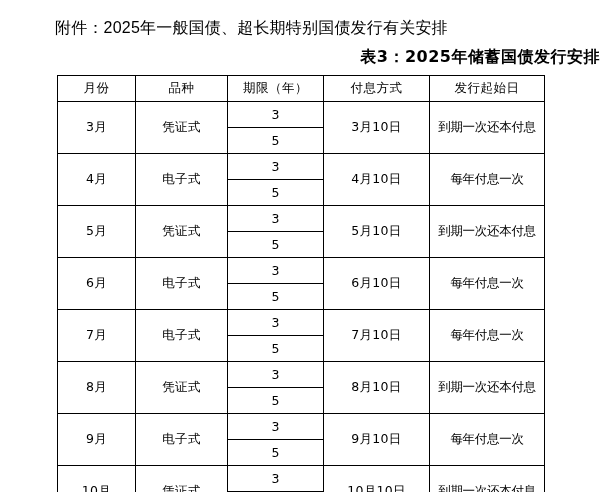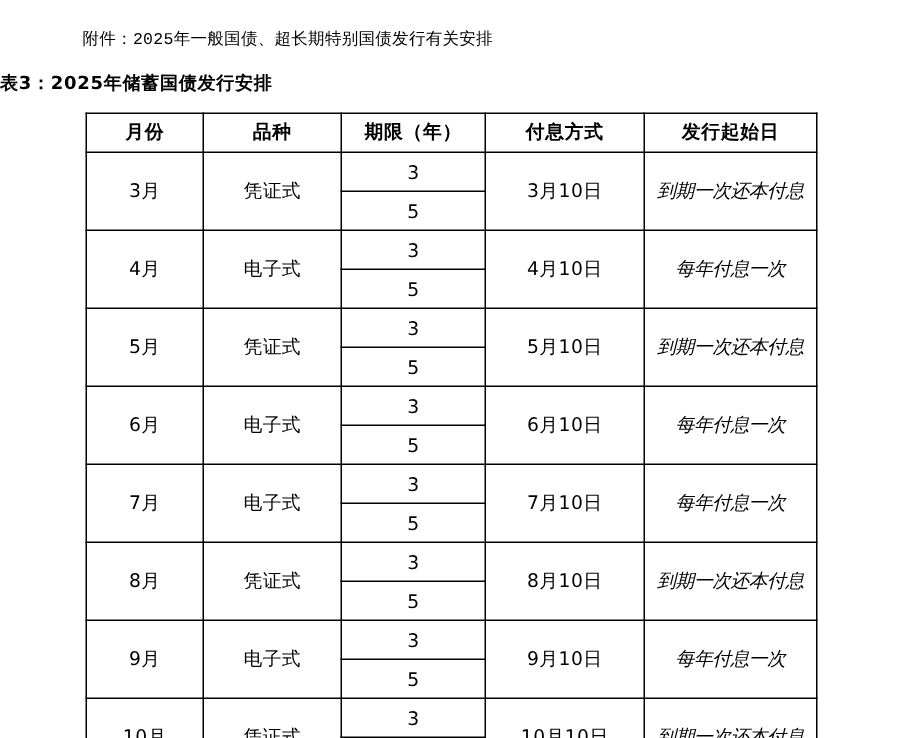--- a/index.html
+++ b/index.html
@@ -17,33 +17,33 @@
   .page {
     position: relative;
     width: 600px;
     height: 492px;
     box-sizing: border-box;
   }
   .attachment-line {
     position: absolute;
     left: 55px;
     top: 18px;
-    font-size: 11px;
+    font-size: 16px;
     letter-spacing: 0.2px;
     white-space: nowrap;
-    font-family: Liberation Mono, monospace;
+    font-family: Liberation Sans, sans-serif;
     text-align: center;
   }
   .doc-title {
     position: absolute;
     left: 0;
     right: 0;
     top: 47px;
-    text-align: left;
-    font-size: 12px;
+    text-align: right;
+    font-size: 16px;
     font-weight: bold;
     letter-spacing: 0.5px;
     font-family: "DejaVu Sans", "Liberation Sans", sans-serif;
   }
   .table-wrap {
     position: absolute;
     left: 57px;
     top: 75px;
     width: 487px;
   }
@@ -56,21 +56,21 @@
   table.sched td {
     border: 1px solid #000000;
     text-align: center;
     vertical-align: middle;
     font-size: 12.5px;
     font-family: "DejaVu Sans", "Liberation Sans", sans-serif;
     padding: 0;
   }
   table.sched thead th {
     height: 25px;
-    font-weight: bold;
+    font-weight: normal;
     letter-spacing: 0.5px;
   }
   .col-month { width: 78px; }
   .col-type  { width: 92px; }
   .col-term  { width: 96px; }
   .col-date  { width: 106px; }
   .col-int   { width: 115px; }
 
   td.cell-month,
   td.cell-type,
@@ -78,21 +78,20 @@
   td.cell-interest {
     height: 50px;
   }
   td.cell-term {
     height: 25px;
     font-size: 12.5px;
   }
   td.cell-interest {
     letter-spacing: -0.3px;
     white-space: nowrap;
-    font-style: italic;
   }
   td.cell-date,
   td.cell-month,
   td.cell-type {
     letter-spacing: 0.3px;
   }
 </style>
 </head>
 <body>
 

